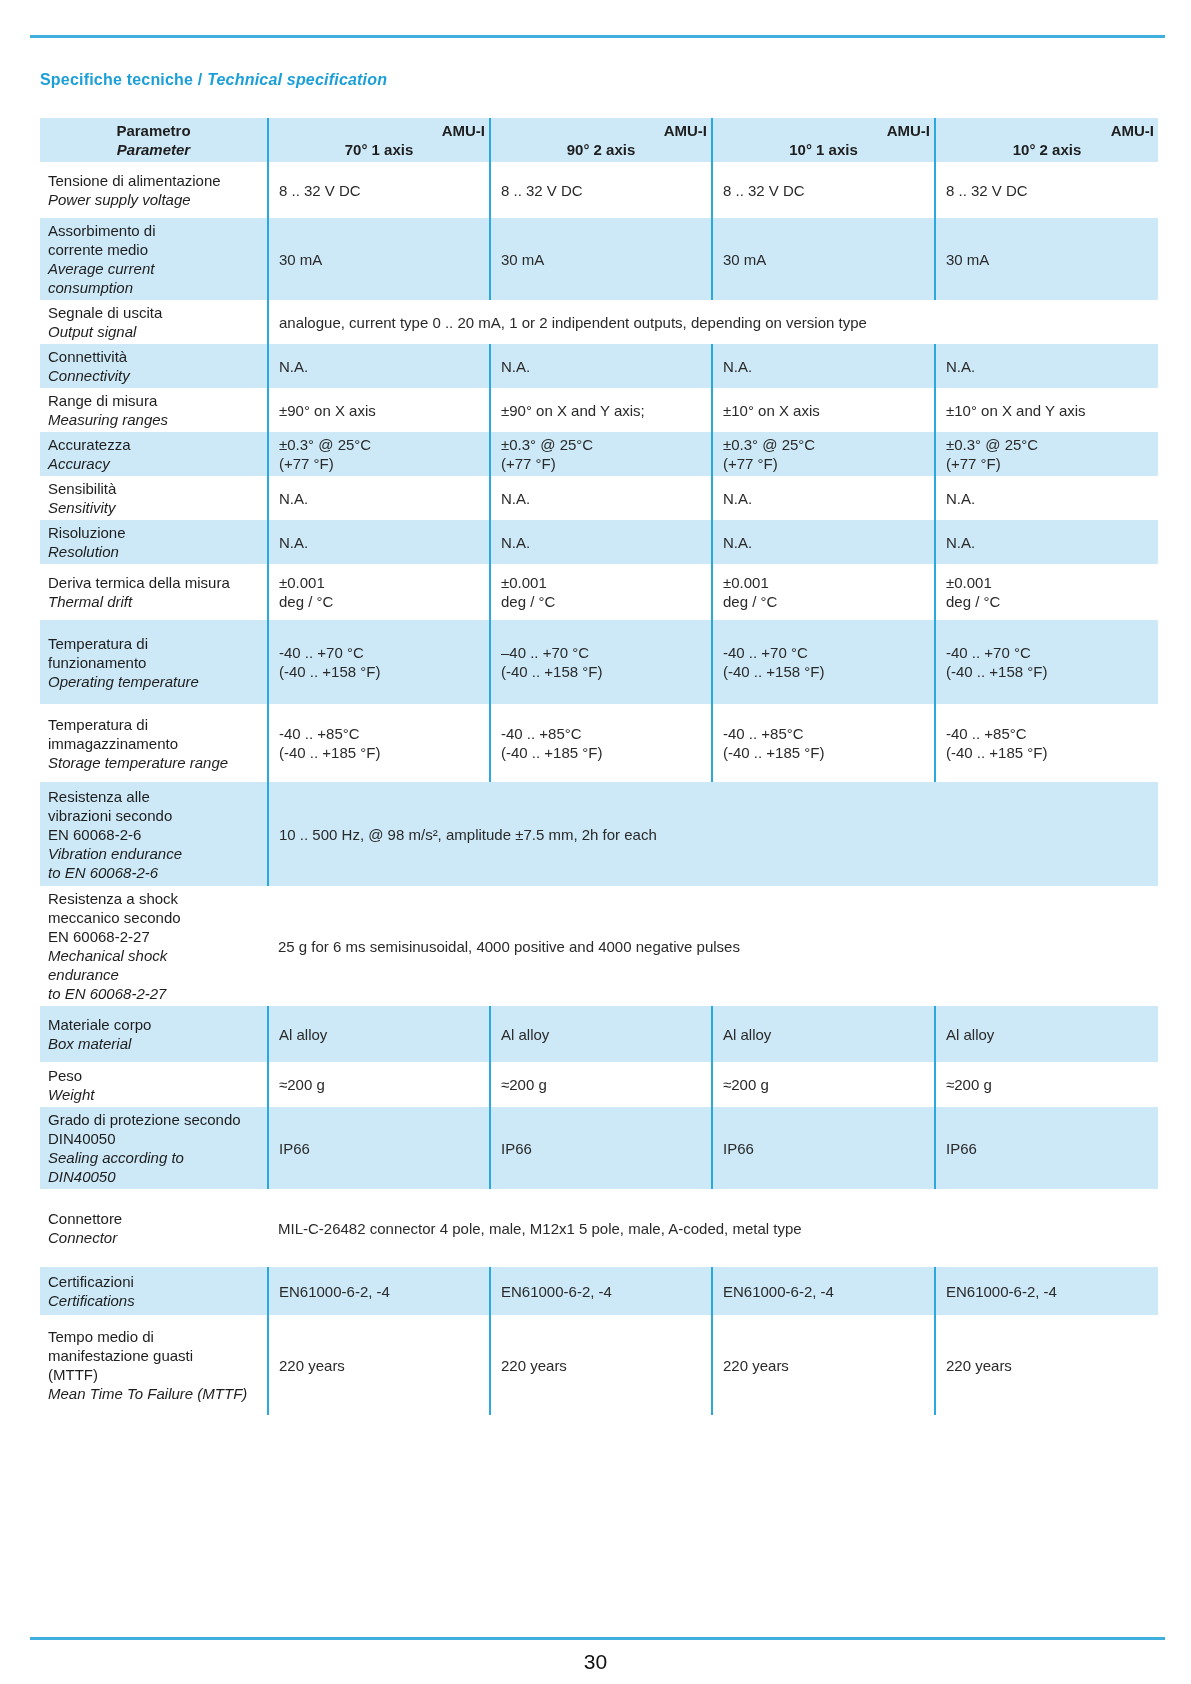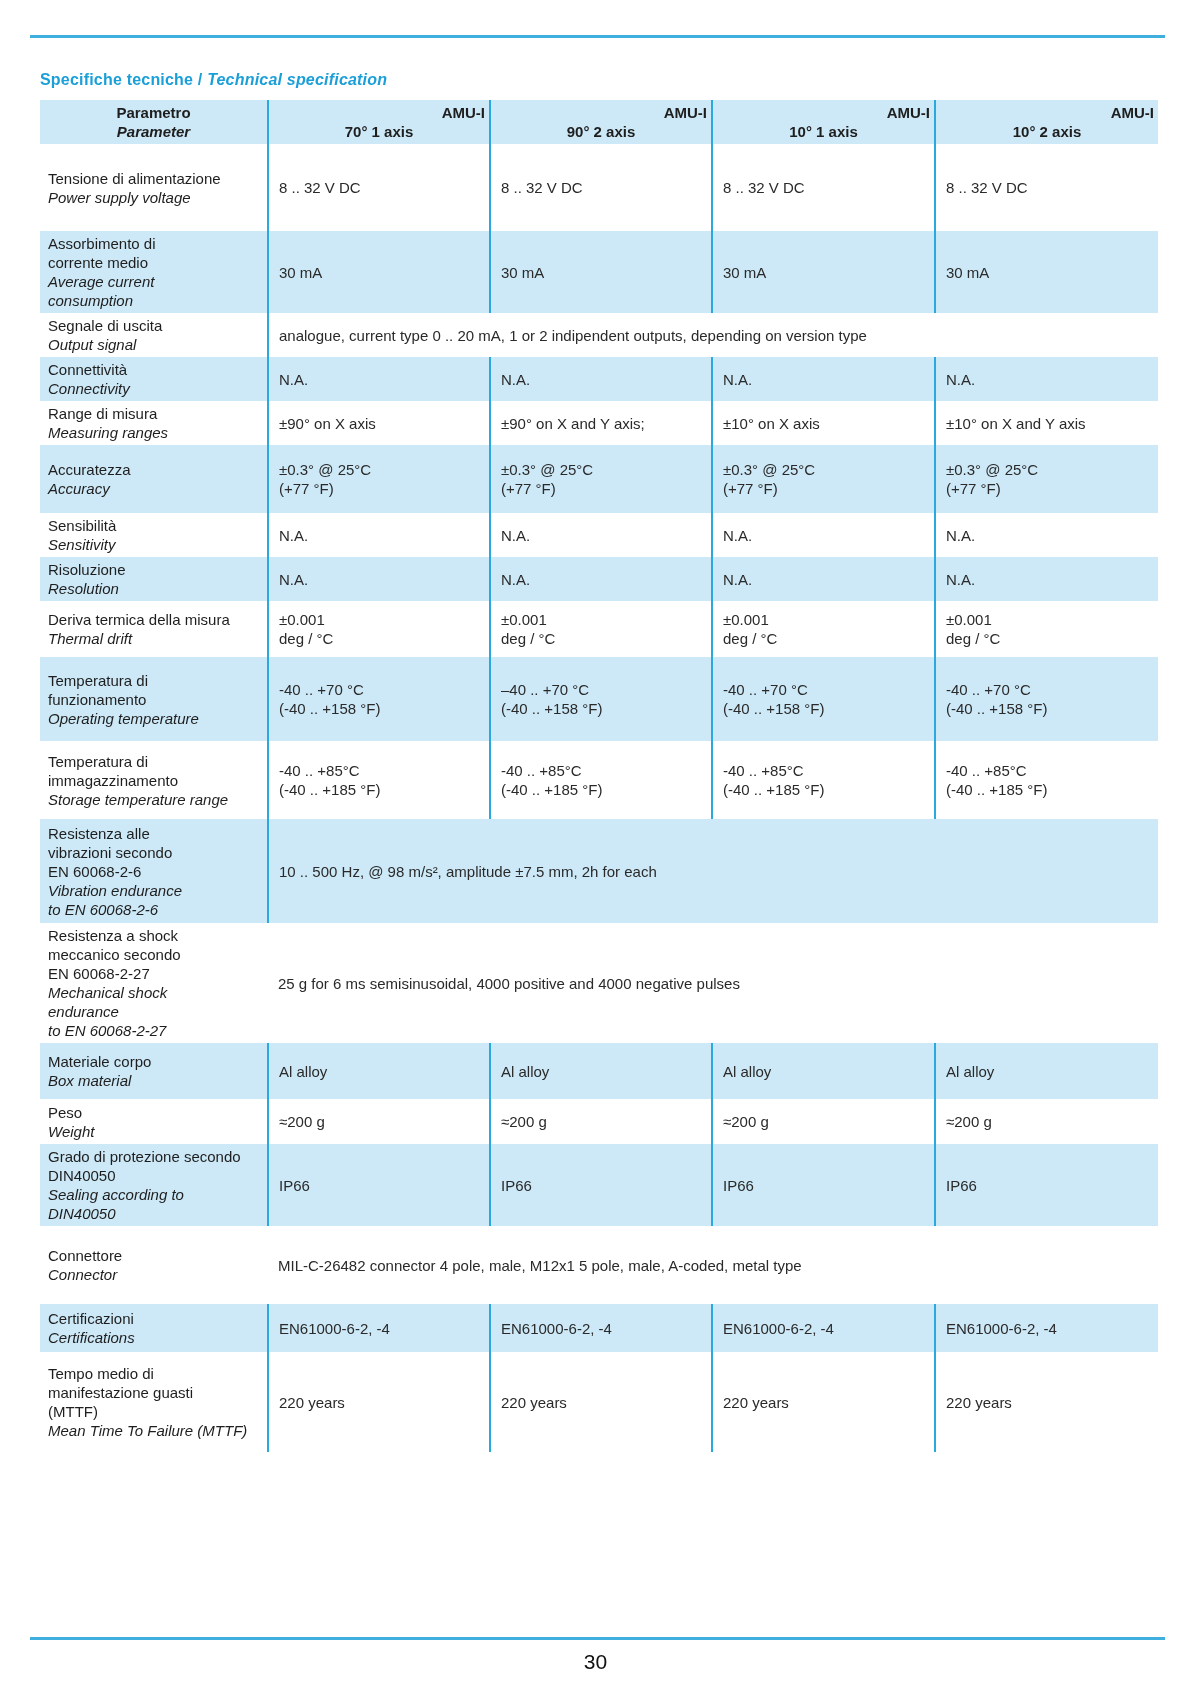--- a/index.html
+++ b/index.html
@@ -18,21 +18,21 @@
   .rule.top { top: 35px; }
   .rule.bottom { top: 1637px; }
   .doc-title {
     position: absolute; left: 40px; top: 68px;
     font-size: 16px; font-weight: bold; color: #1b9fd8;
     letter-spacing: 0.2px; line-height: 23px;
     white-space: nowrap;
   }
   .doc-title .en { font-style: italic; }
   table.spec {
-    position: absolute; left: 40px; top: 100px;
+    position: absolute; left: 40px; top: 118px;
     width: 1118px;
     border-collapse: collapse; table-layout: fixed;
   }
   table.spec thead tr { background: #cde9f7; }
   table.spec tbody tr { background: #ffffff; }
   table.spec tbody tr:nth-child(even) { background: #cde9f7; }
   th, td {
     vertical-align: middle;
     font-size: 15px; font-weight: normal;
     line-height: 19px;
@@ -89,21 +89,21 @@
         <div class="hdr-model">AMU-I</div>
         <div class="hdr-variant">10° 1 axis</div>
       </th>
       <th class="value">
         <div class="hdr-model">AMU-I</div>
         <div class="hdr-variant">10° 2 axis</div>
       </th>
     </tr>
   </thead>
   <tbody>
-    <tr style="height:87px">
+    <tr style="height:56px">
       <td class="param">
         <div class="param-it">Tensione di alimentazione</div>
         <div class="param-en">Power supply voltage</div>
       </td>
       <td class="value">8 .. 32 V DC</td>
       <td class="value">8 .. 32 V DC</td>
       <td class="value">8 .. 32 V DC</td>
       <td class="value">8 .. 32 V DC</td>
     </tr>
     <tr style="height:72px">
@@ -138,21 +138,21 @@
     <tr style="height:38px">
       <td class="param">
         <div class="param-it">Range di misura</div>
         <div class="param-en">Measuring ranges</div>
       </td>
       <td class="value">±90° on X axis</td>
       <td class="value">±90° on X and Y axis;</td>
       <td class="value">±10° on X axis</td>
       <td class="value">±10° on X and Y axis</td>
     </tr>
-    <tr style="height:68px">
+    <tr style="height:44px">
       <td class="param">
         <div class="param-it">Accuratezza</div>
         <div class="param-en">Accuracy</div>
       </td>
       <td class="value">±0.3° @ 25°C
 (+77 °F)</td>
       <td class="value">±0.3° @ 25°C
 (+77 °F)</td>
       <td class="value">±0.3° @ 25°C
 (+77 °F)</td>

